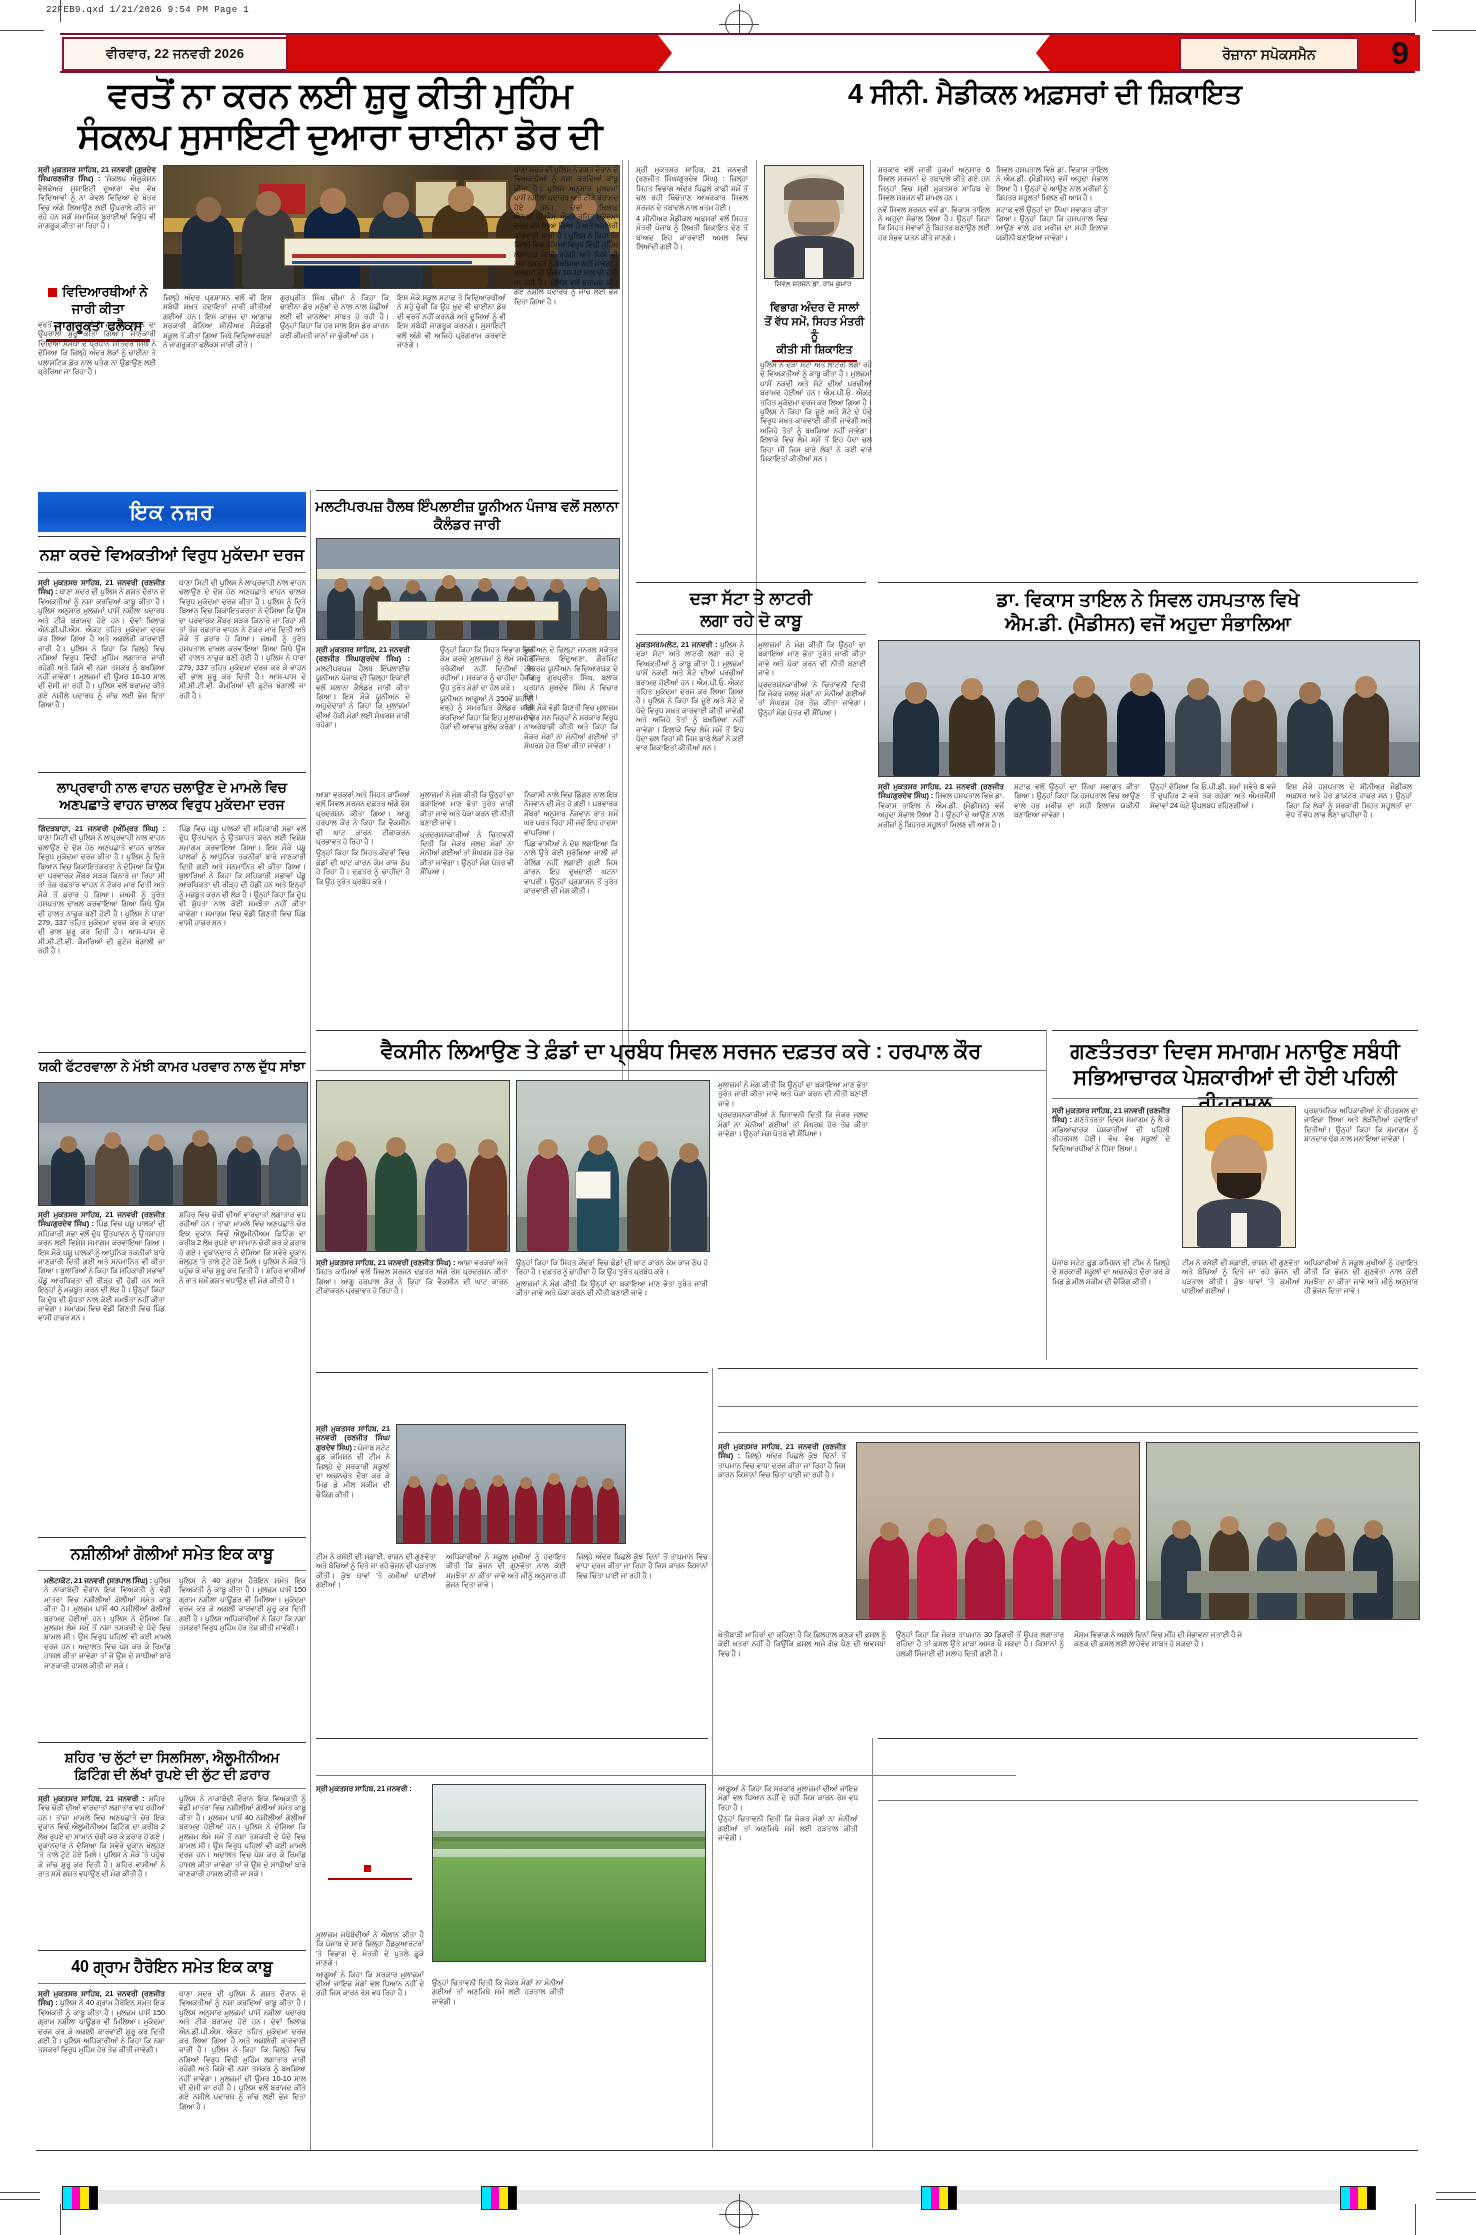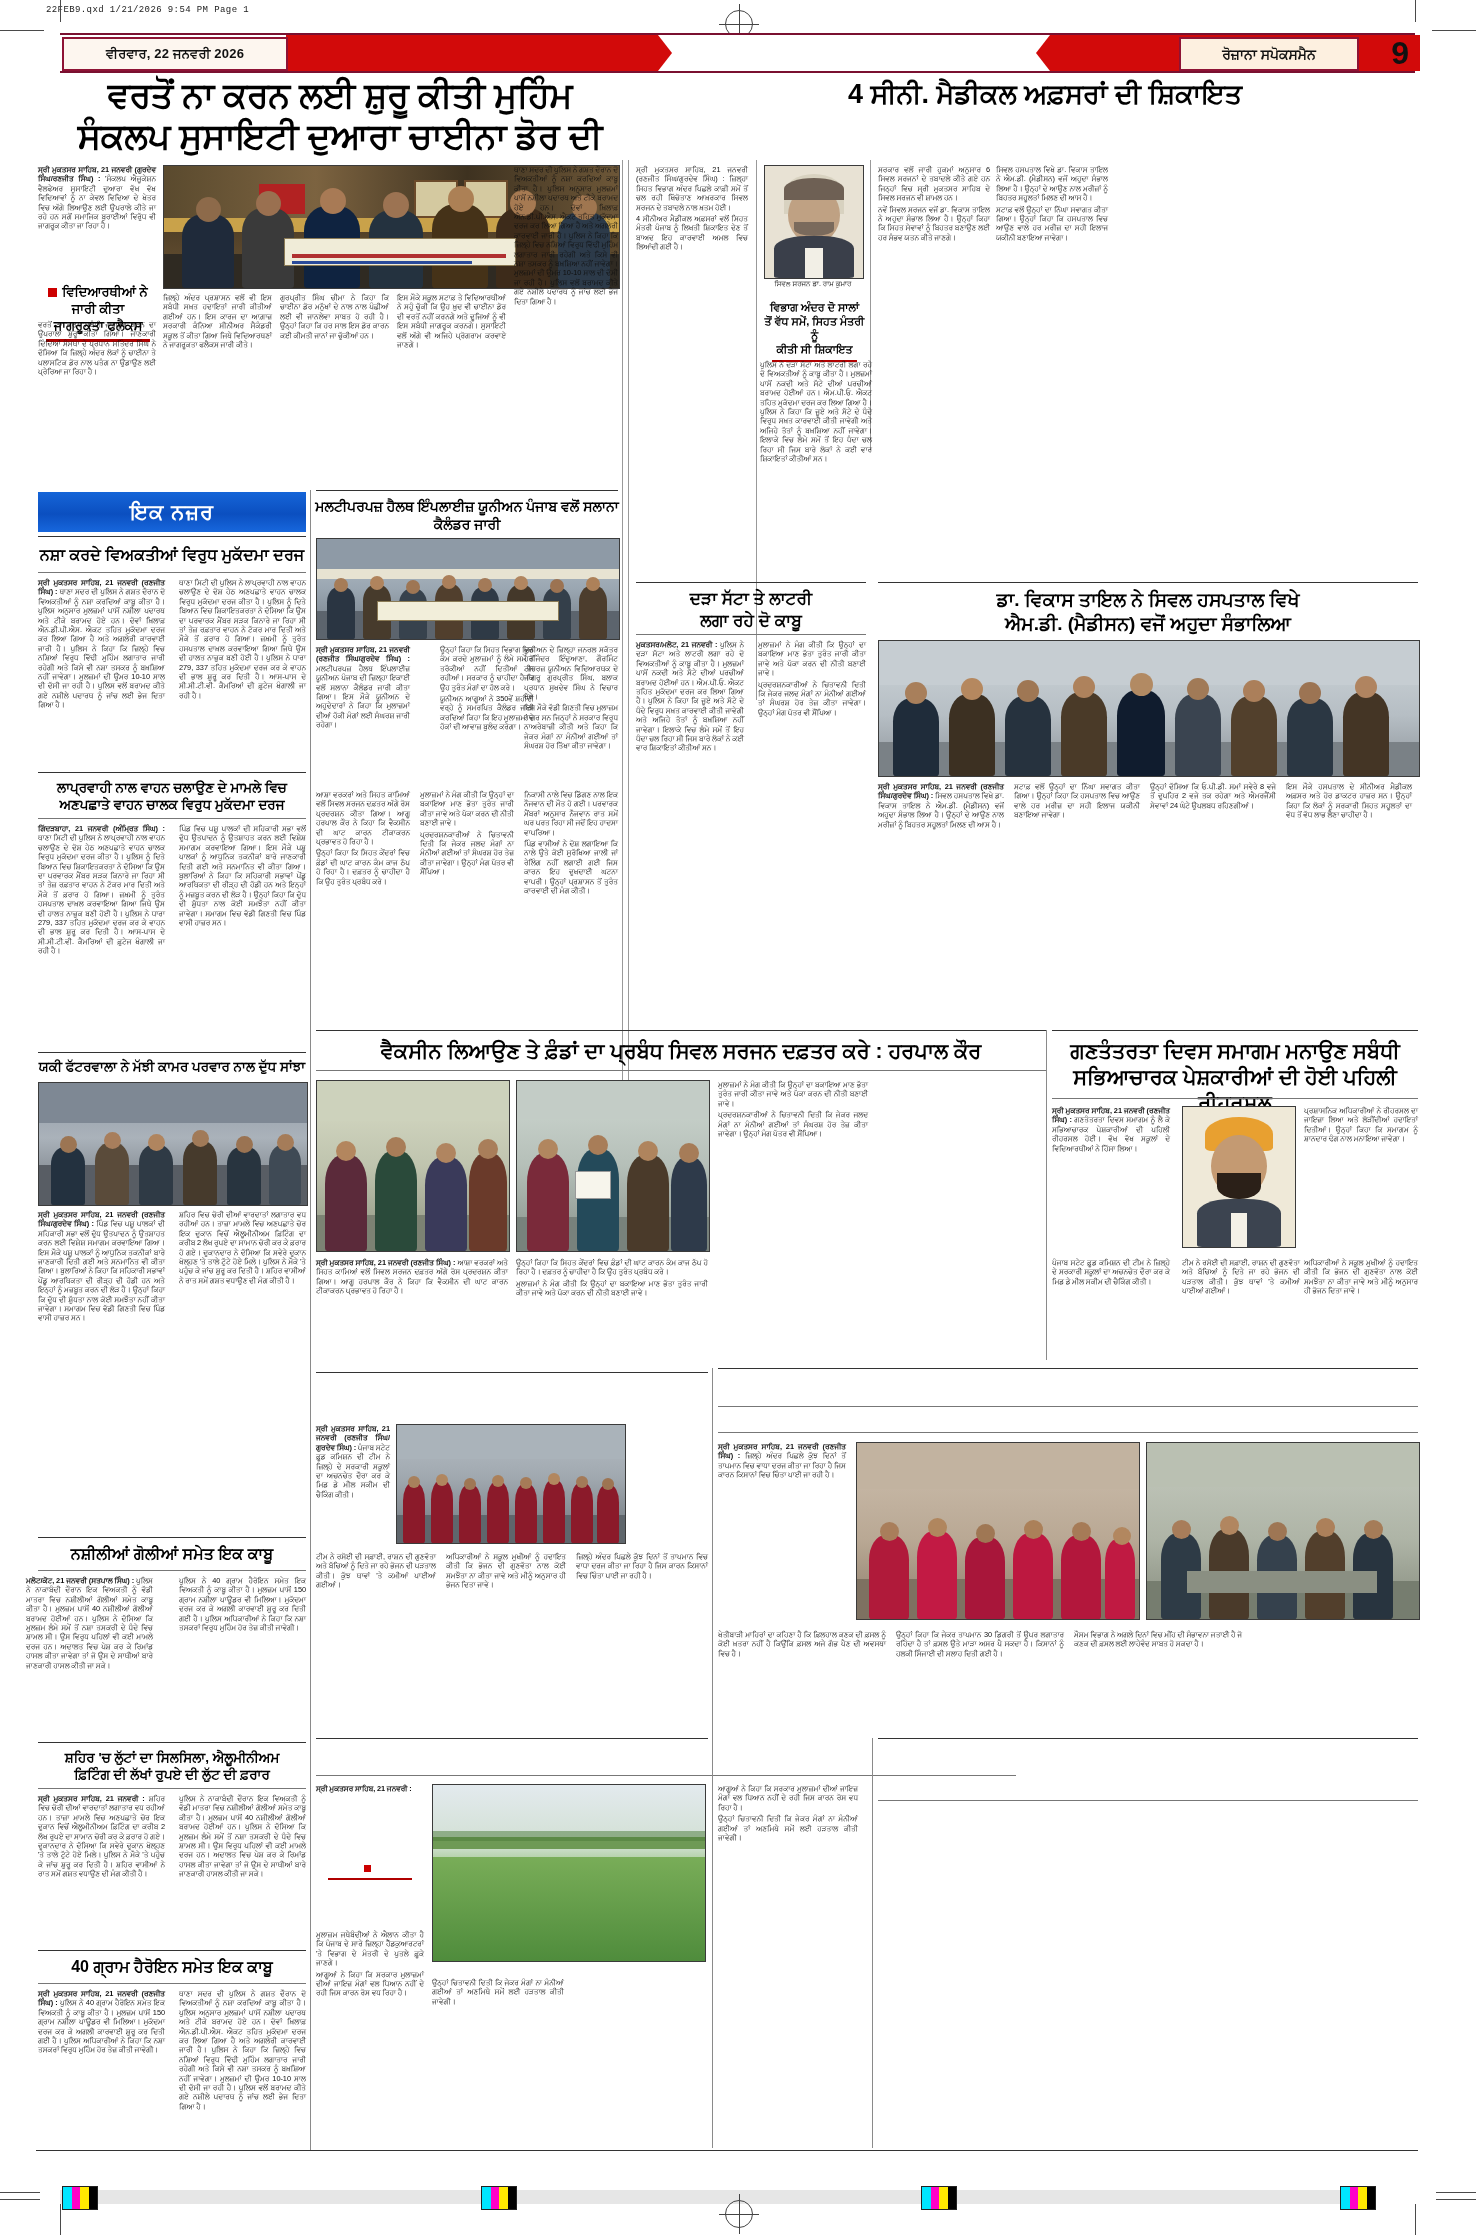--- a/index.html
+++ b/index.html
@@ -254,21 +254,21 @@
     <p><span class="dl">ਸ੍ਰੀ ਮੁਕਤਸਰ ਸਾਹਿਬ, 21 ਜਨਵਰੀ (ਰਣਜੀਤ ਸਿੰਘ/ਗੁਰਦੇਵ ਸਿੰਘ) :</span>
        <span>ਪਿੰਡ ਵਿਚ ਪਸ਼ੂ ਪਾਲਕਾਂ ਦੀ ਸਹਿਕਾਰੀ ਸਭਾ ਵਲੋਂ ਦੁੱਧ ਉਤਪਾਦਨ ਨੂੰ ਉਤਸ਼ਾਹਤ ਕਰਨ ਲਈ ਵਿਸ਼ੇਸ਼ ਸਮਾਗਮ ਕਰਵਾਇਆ ਗਿਆ। ਇਸ ਮੌਕੇ ਪਸ਼ੂ ਪਾਲਕਾਂ ਨੂੰ ਆਧੁਨਿਕ ਤਕਨੀਕਾਂ ਬਾਰੇ ਜਾਣਕਾਰੀ ਦਿਤੀ ਗਈ ਅਤੇ ਸਨਮਾਨਿਤ ਵੀ ਕੀਤਾ ਗਿਆ। ਬੁਲਾਰਿਆਂ ਨੇ ਕਿਹਾ ਕਿ ਸਹਿਕਾਰੀ ਸਭਾਵਾਂ ਪੇਂਡੂ ਆਰਥਿਕਤਾ ਦੀ ਰੀੜ੍ਹ ਦੀ ਹੱਡੀ ਹਨ ਅਤੇ ਇਨ੍ਹਾਂ ਨੂੰ ਮਜ਼ਬੂਤ ਕਰਨ ਦੀ ਲੋੜ ਹੈ। ਉਨ੍ਹਾਂ ਕਿਹਾ ਕਿ ਦੁੱਧ ਦੀ ਸ਼ੁੱਧਤਾ ਨਾਲ ਕੋਈ ਸਮਝੌਤਾ ਨਹੀਂ ਕੀਤਾ ਜਾਵੇਗਾ। ਸਮਾਗਮ ਵਿਚ ਵੱਡੀ ਗਿਣਤੀ ਵਿਚ ਪਿੰਡ ਵਾਸੀ ਹਾਜ਼ਰ ਸਨ।</span></p>
   </div>
   <div class="col body" style="left:179px;top:1210px;width:127px;">
     <p>ਸ਼ਹਿਰ ਵਿਚ ਚੋਰੀ ਦੀਆਂ ਵਾਰਦਾਤਾਂ ਲਗਾਤਾਰ ਵਧ ਰਹੀਆਂ ਹਨ। ਤਾਜ਼ਾ ਮਾਮਲੇ ਵਿਚ ਅਣਪਛਾਤੇ ਚੋਰ ਇਕ ਦੁਕਾਨ ਵਿਚੋਂ ਐਲੂਮੀਨੀਅਮ ਫ਼ਿਟਿੰਗ ਦਾ ਕਰੀਬ 2 ਲੱਖ ਰੁਪਏ ਦਾ ਸਾਮਾਨ ਚੋਰੀ ਕਰ ਕੇ ਫ਼ਰਾਰ ਹੋ ਗਏ। ਦੁਕਾਨਦਾਰ ਨੇ ਦੱਸਿਆ ਕਿ ਸਵੇਰੇ ਦੁਕਾਨ ਖੋਲ੍ਹਣ 'ਤੇ ਤਾਲੇ ਟੁੱਟੇ ਹੋਏ ਮਿਲੇ। ਪੁਲਿਸ ਨੇ ਮੌਕੇ 'ਤੇ ਪਹੁੰਚ ਕੇ ਜਾਂਚ ਸ਼ੁਰੂ ਕਰ ਦਿਤੀ ਹੈ। ਸ਼ਹਿਰ ਵਾਸੀਆਂ ਨੇ ਰਾਤ ਸਮੇਂ ਗਸ਼ਤ ਵਧਾਉਣ ਦੀ ਮੰਗ ਕੀਤੀ ਹੈ।</p>
   </div>
 
   <div class="rule" style="left:38px;top:1537px;width:268px;height:1px;background:#333;"></div>
   <div class="sub-hl" style="position:absolute;left:38px;top:1544px;width:268px;">ਨਸ਼ੀਲੀਆਂ ਗੋਲੀਆਂ ਸਮੇਤ ਇਕ ਕਾਬੂ</div>
   <div class="rule" style="left:38px;top:1570px;width:268px;height:1px;background:#777;"></div>
-  <div class="col body" style="left:26px;top:1576px;width:127px;">
+  <div class="col body" style="left:44px;top:1576px;width:127px;">
     <p><span class="dl">ਮਲੋਟ/ਕੋਟ, 21 ਜਨਵਰੀ (ਸਤਪਾਲ ਸਿੰਘ) :</span>
        <span>ਪੁਲਿਸ ਨੇ ਨਾਕਾਬੰਦੀ ਦੌਰਾਨ ਇਕ ਵਿਅਕਤੀ ਨੂੰ ਵੱਡੀ ਮਾਤਰਾ ਵਿਚ ਨਸ਼ੀਲੀਆਂ ਗੋਲੀਆਂ ਸਮੇਤ ਕਾਬੂ ਕੀਤਾ ਹੈ। ਮੁਲਜ਼ਮ ਪਾਸੋਂ 40 ਨਸ਼ੀਲੀਆਂ ਗੋਲੀਆਂ ਬਰਾਮਦ ਹੋਈਆਂ ਹਨ। ਪੁਲਿਸ ਨੇ ਦੱਸਿਆ ਕਿ ਮੁਲਜ਼ਮ ਲੰਮੇ ਸਮੇਂ ਤੋਂ ਨਸ਼ਾ ਤਸਕਰੀ ਦੇ ਧੰਦੇ ਵਿਚ ਸ਼ਾਮਲ ਸੀ। ਉਸ ਵਿਰੁਧ ਪਹਿਲਾਂ ਵੀ ਕਈ ਮਾਮਲੇ ਦਰਜ ਹਨ। ਅਦਾਲਤ ਵਿਚ ਪੇਸ਼ ਕਰ ਕੇ ਰਿਮਾਂਡ ਹਾਸਲ ਕੀਤਾ ਜਾਵੇਗਾ ਤਾਂ ਜੋ ਉਸ ਦੇ ਸਾਥੀਆਂ ਬਾਰੇ ਜਾਣਕਾਰੀ ਹਾਸਲ ਕੀਤੀ ਜਾ ਸਕੇ।</span></p>
   </div>
   <div class="col body" style="left:179px;top:1576px;width:127px;">
     <p>ਪੁਲਿਸ ਨੇ 40 ਗ੍ਰਾਮ ਹੈਰੋਇਨ ਸਮੇਤ ਇਕ ਵਿਅਕਤੀ ਨੂੰ ਕਾਬੂ ਕੀਤਾ ਹੈ। ਮੁਲਜ਼ਮ ਪਾਸੋਂ 150 ਗ੍ਰਾਮ ਨਸ਼ੀਲਾ ਪਾਊਡਰ ਵੀ ਮਿਲਿਆ। ਮੁਕੱਦਮਾ ਦਰਜ ਕਰ ਕੇ ਅਗਲੀ ਕਾਰਵਾਈ ਸ਼ੁਰੂ ਕਰ ਦਿਤੀ ਗਈ ਹੈ। ਪੁਲਿਸ ਅਧਿਕਾਰੀਆਂ ਨੇ ਕਿਹਾ ਕਿ ਨਸ਼ਾ ਤਸਕਰਾਂ ਵਿਰੁਧ ਮੁਹਿੰਮ ਹੋਰ ਤੇਜ਼ ਕੀਤੀ ਜਾਵੇਗੀ।</p>
   </div>
 
   <div class="rule" style="left:38px;top:1742px;width:268px;height:1px;background:#333;"></div>
   <div class="sub-hl sm" style="position:absolute;left:38px;top:1749px;width:268px;">
     <div>ਸ਼ਹਿਰ 'ਚ ਲੁੱਟਾਂ ਦਾ ਸਿਲਸਿਲਾ, ਐਲੂਮੀਨੀਅਮ</div>

